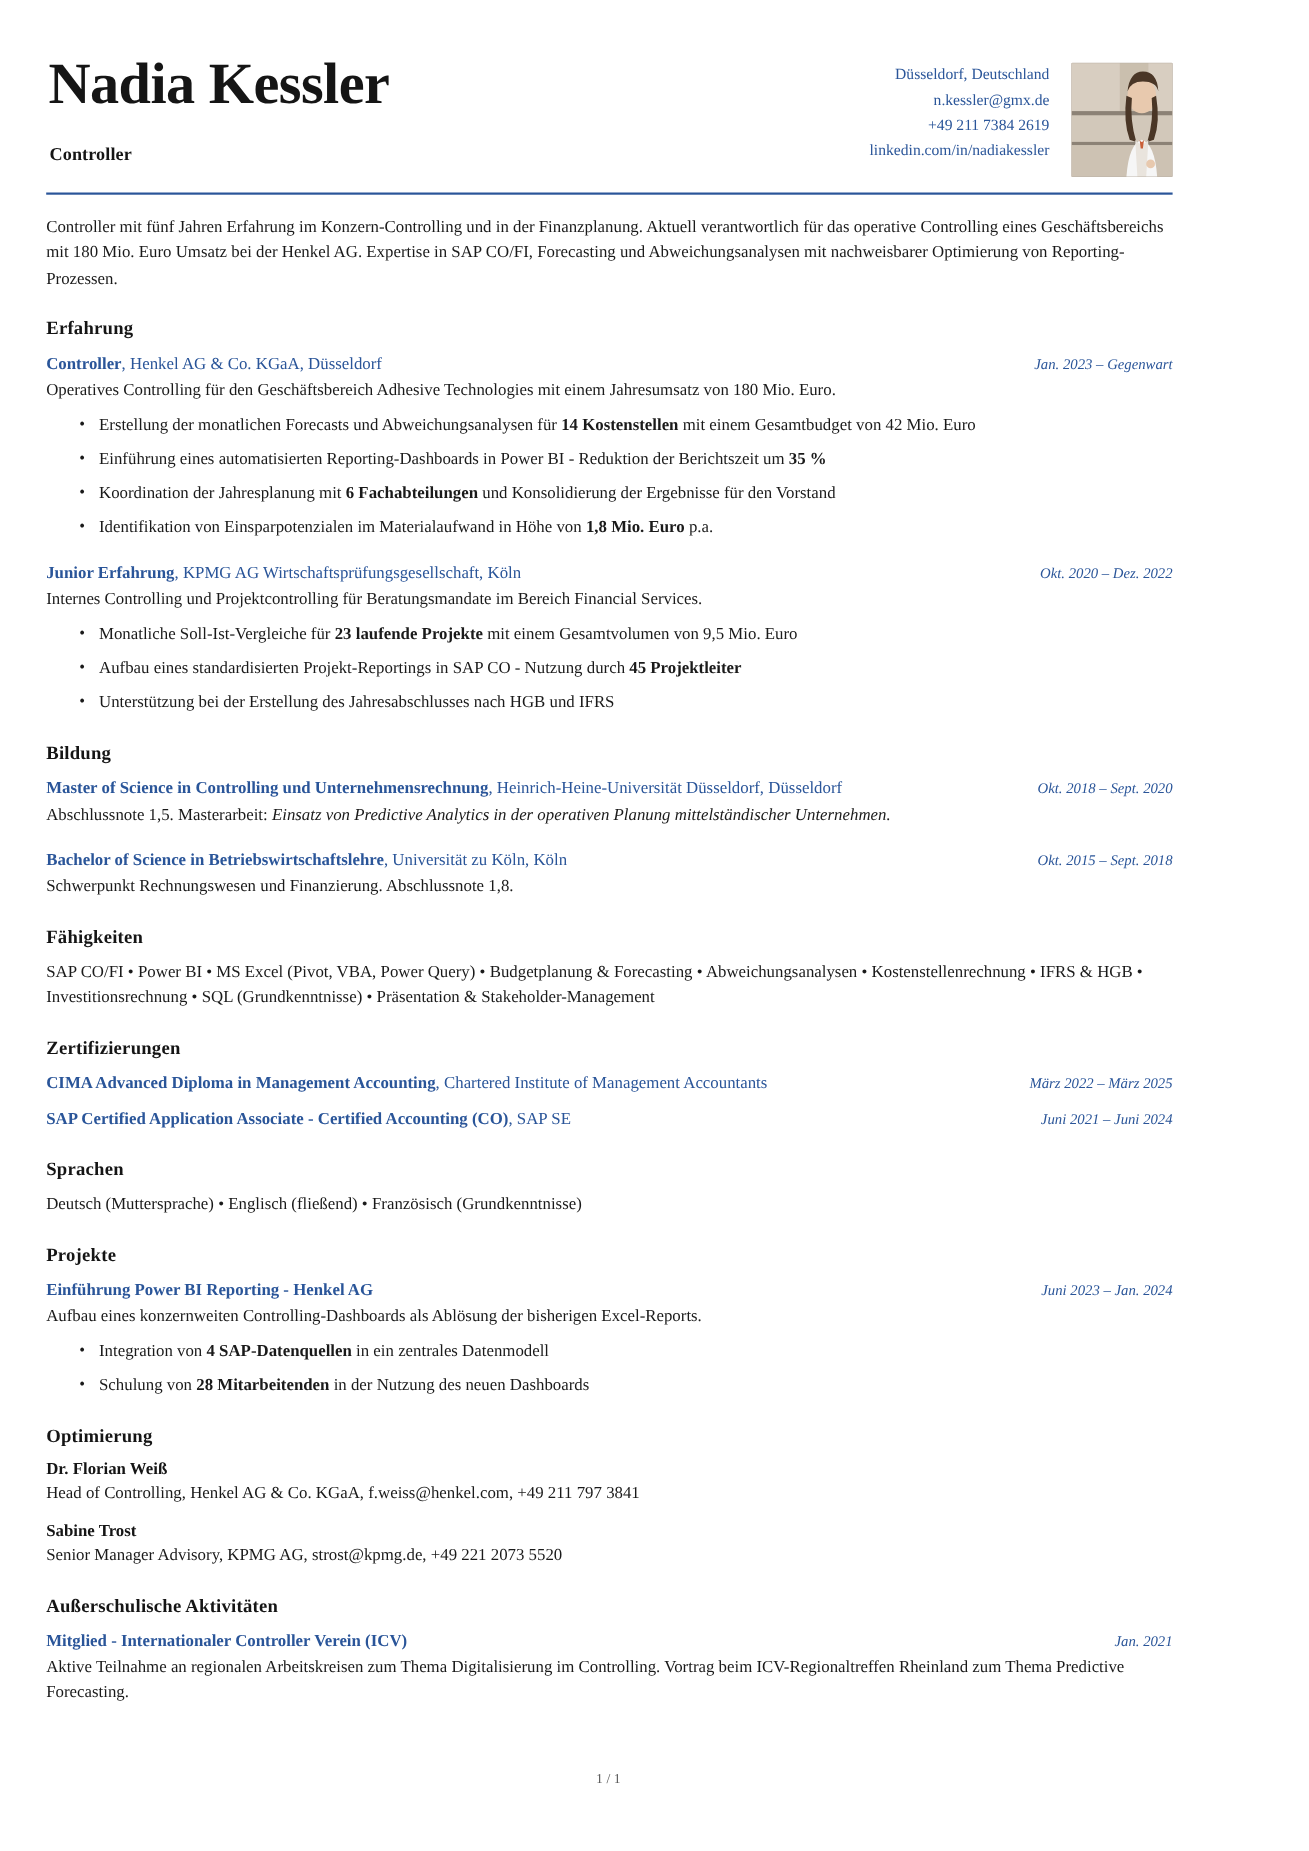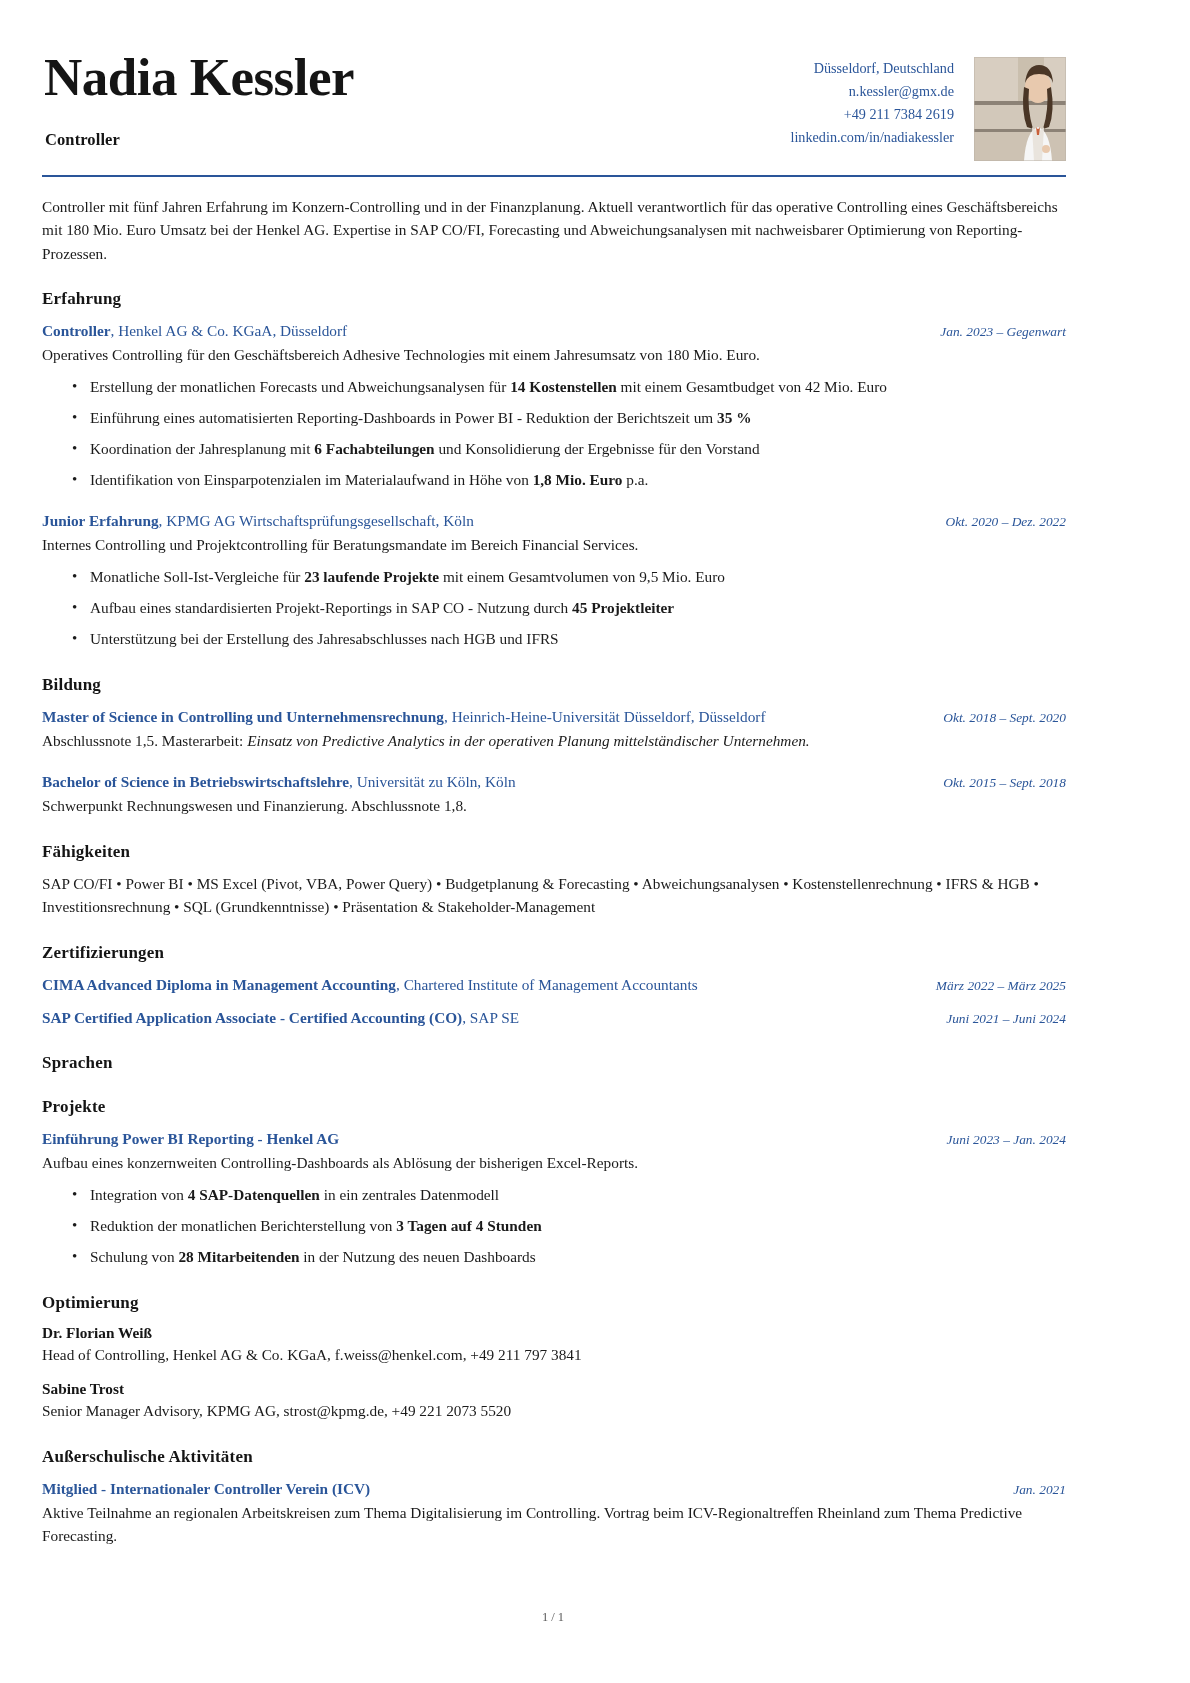--- a/index.html
+++ b/index.html
@@ -299,36 +299,36 @@
         <div class="entry-title">
           <b>SAP Certified Application Associate - Certified Accounting (CO)</b><span>, SAP SE</span>
         </div>
         <div class="entry-date">Juni 2021 – Juni 2024</div>
       </div>
     </div>
   </div>
 
   <div class="section">
     <div class="section-title">Sprachen</div>
+    <p class="plain-line">Deutsch (Muttersprache) • Englisch (fließend) • Französisch (Grundkenntnisse)</p>
   </div>
 
   <div class="section">
     <div class="section-title">Projekte</div>
 
     <div class="entry">
       <div class="entry-head">
         <div class="entry-title">
           <b>Einführung Power BI Reporting - Henkel AG</b>
         </div>
         <div class="entry-date">Juni 2023 – Jan. 2024</div>
       </div>
       <p class="entry-desc">Aufbau eines konzernweiten Controlling-Dashboards als Ablösung der bisherigen Excel-Reports.</p>
       <ul class="bullets">
         <li><span>Integration von </span><b>4 SAP-Datenquellen</b><span> in ein zentrales Datenmodell</span></li>
-        <li><span>Reduktion der monatlichen Berichterstellung von </span><b>3 Tagen auf 4 Stunden</b><span></span></li>
         <li><span>Schulung von </span><b>28 Mitarbeitenden</b><span> in der Nutzung des neuen Dashboards</span></li>
       </ul>
     </div>
   </div>
 
   <div class="section">
     <div class="section-title">Optimierung</div>
 
     <div class="ref-block">
       <p class="ref-name">Dr. Florian Weiß</p>

